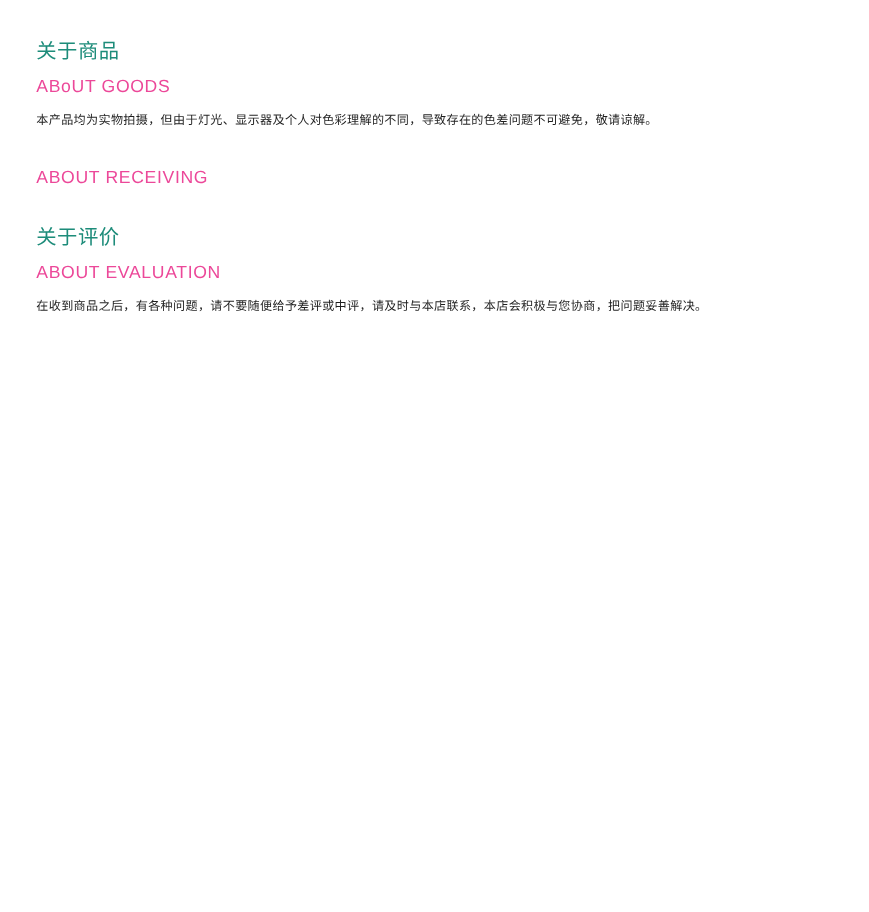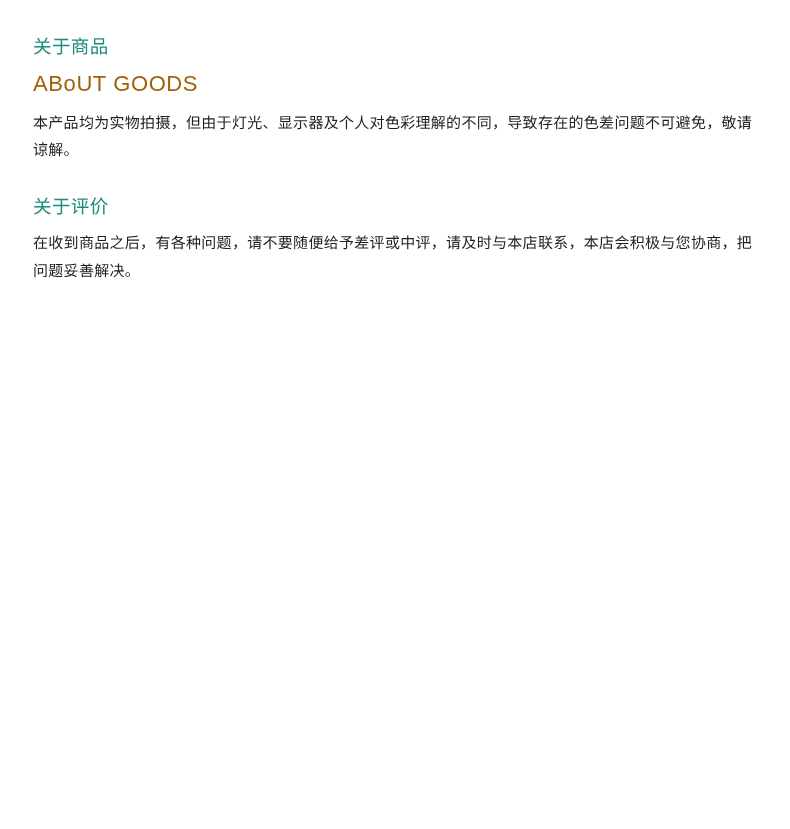--- a/index.html
+++ b/index.html
@@ -30,50 +30,52 @@
   }
   .sec-title-cn {
     color: #1d8c7a;
     font-size: 18.5px;
     line-height: 1.45;
     letter-spacing: 0.4px;
     margin: 0 0 8px 0;
     font-weight: 400;
   }
   .sec-title-en {
-    color: #a16207;
-    font-size: 22px;
+    color: #ec4899;
+    font-size: 16px;
     line-height: 1.4;
     letter-spacing: 0.6px;
     margin: 0 0 9px 0;
     font-weight: 400;
   }
   .sec-body {
     color: #1f1f1f;
-    font-size: 15px;
+    font-size: 11px;
     line-height: 1.85;
     letter-spacing: 0.3px;
     margin: 0;
     max-width: 728px;
     font-weight: 400;
   }
 </style>
 </head>
 <body>
 
 <div class="page">
 
   <div class="section">
     <p class="sec-title-cn">关于商品</p>
     <p class="sec-title-en">ABoUT GOODS</p>
     <p class="sec-body">本产品均为实物拍摄，但由于灯光、显示器及个人对色彩理解的不同，导致存在的色差问题不可避免，敬请谅解。</p>
   </div>
 
 
   <div class="section">
+    <p class="sec-title-en">ABOUT RECEIVING</p>
   </div>
 
   <div class="section">
     <p class="sec-title-cn">关于评价</p>
+    <p class="sec-title-en">ABOUT EVALUATION</p>
     <p class="sec-body">在收到商品之后，有各种问题，请不要随便给予差评或中评，请及时与本店联系，本店会积极与您协商，把问题妥善解决。</p>
   </div>
 
 </div>
 
 </body></html>

